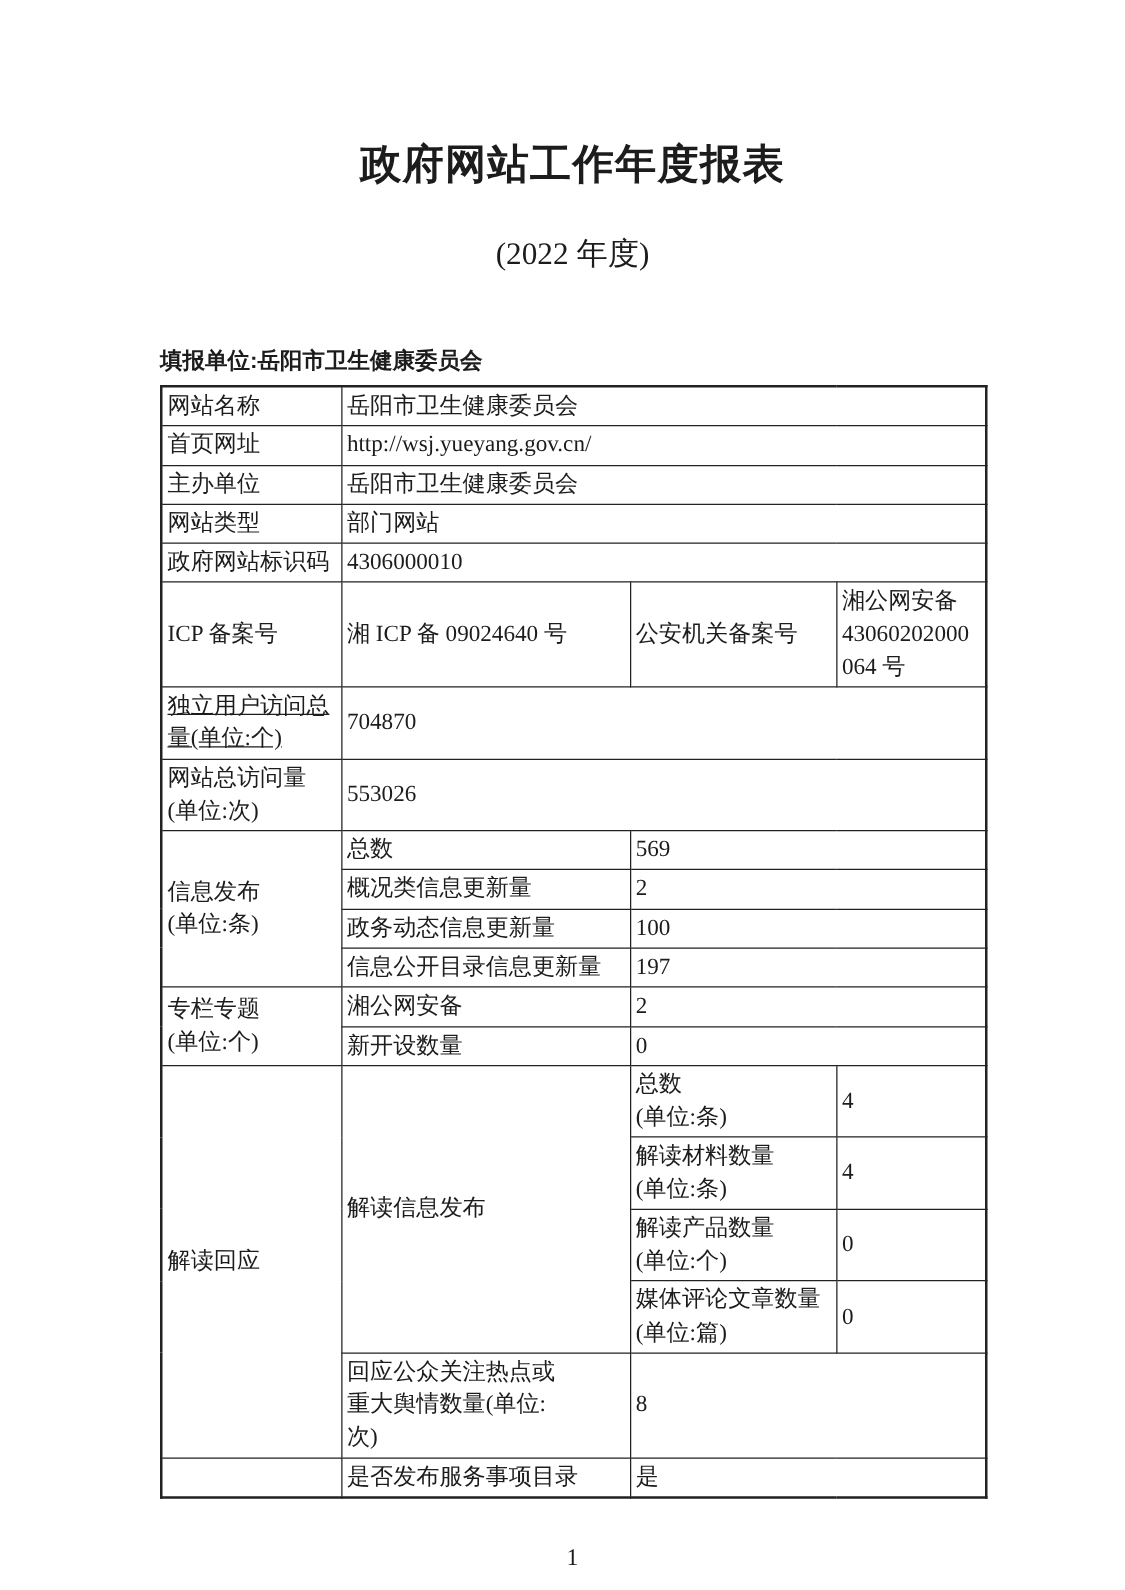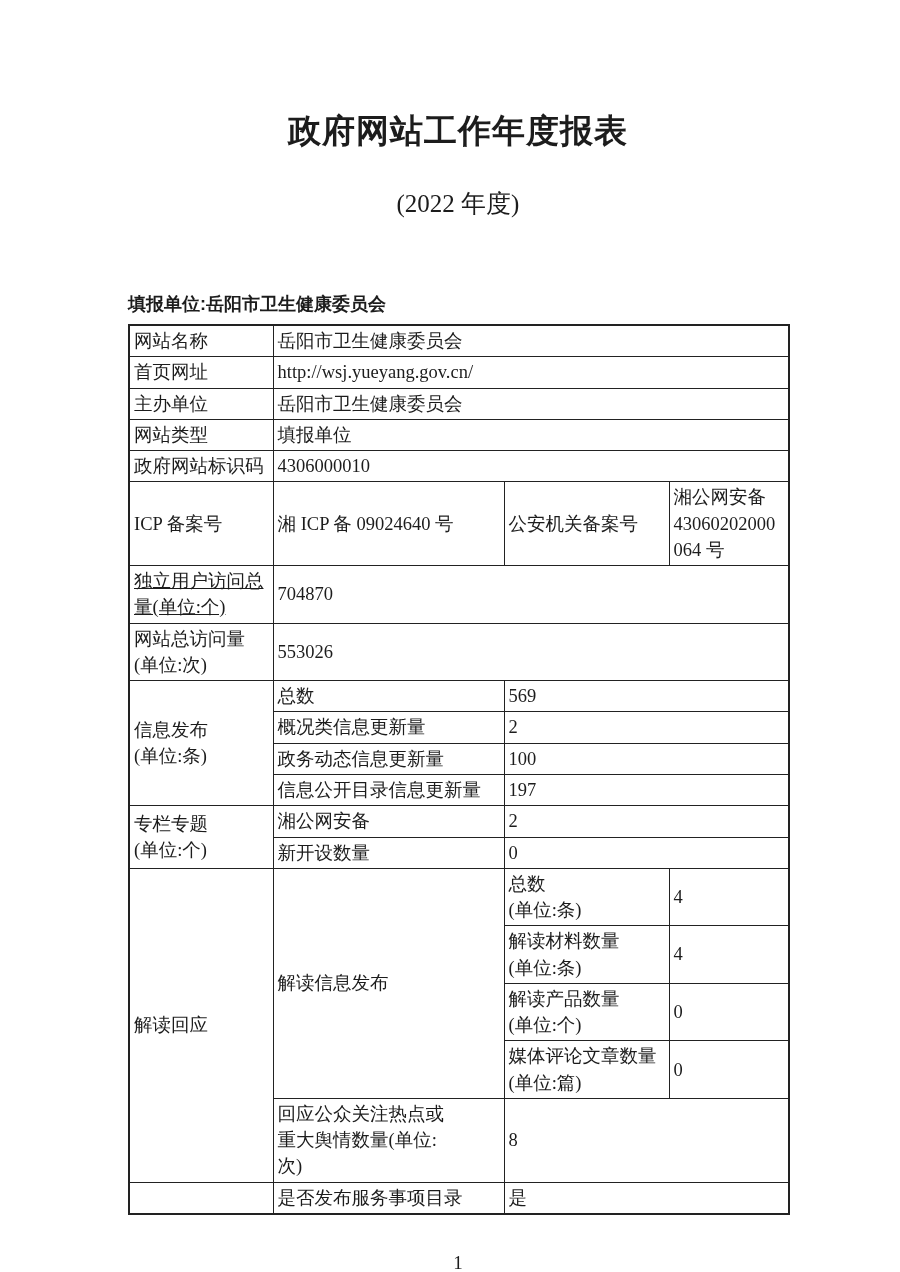--- a/index.html
+++ b/index.html
@@ -21,21 +21,21 @@
     line-height:42px;
     letter-spacing:1px;
   }
   .doc-subtitle{
     margin-top:40px;
     text-align:center;
     font-size:25px;
     line-height:24px;
   }
   .reporting-unit{
-    margin-top:76px;
+    margin-top:60px;
     margin-bottom:8px;
     font-family:"Liberation Sans","DejaVu Sans",sans-serif;
     font-weight:700;
     font-size:18px;
     line-height:24px;
     text-align:left;
   }
   table.report{
     border-collapse:collapse;
     width:660px;
@@ -92,21 +92,21 @@
         <tr class="r31">
           <td>首页网址</td>
           <td colspan="3">http://wsj.yueyang.gov.cn/</td>
         </tr>
         <tr class="r31">
           <td>主办单位</td>
           <td colspan="3">岳阳市卫生健康委员会</td>
         </tr>
         <tr class="r31">
           <td>网站类型</td>
-          <td colspan="3">填报单位</td>
+          <td colspan="3">部门网站</td>
         </tr>
         <tr class="r30">
           <td>政府网站标识码</td>
           <td colspan="3">4306000010</td>
         </tr>
 
         <tr class="r82">
           <td>ICP 备案号</td>
           <td>湘 ICP 备 09024640 号</td>
           <td>公安机关备案号</td>

